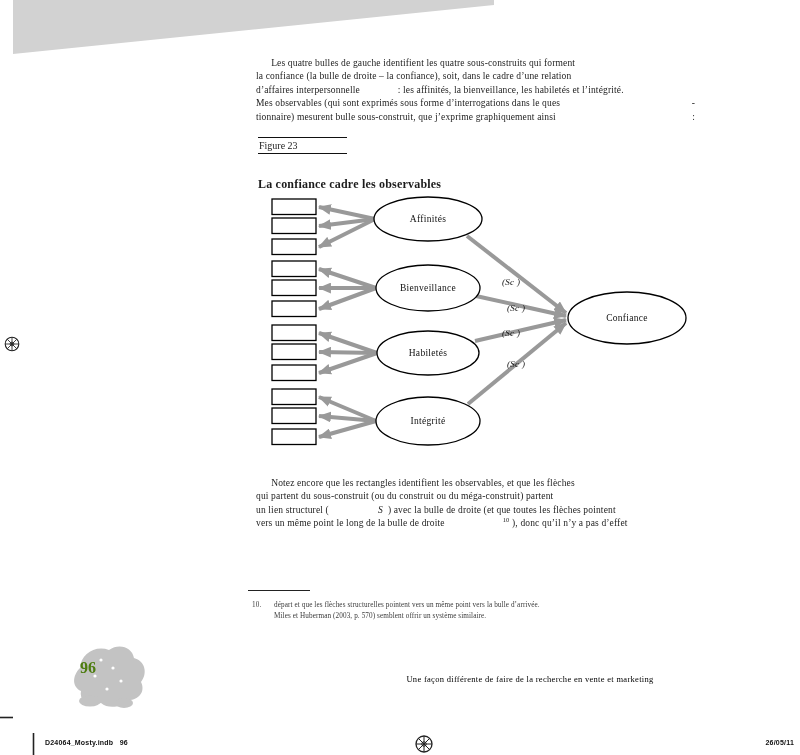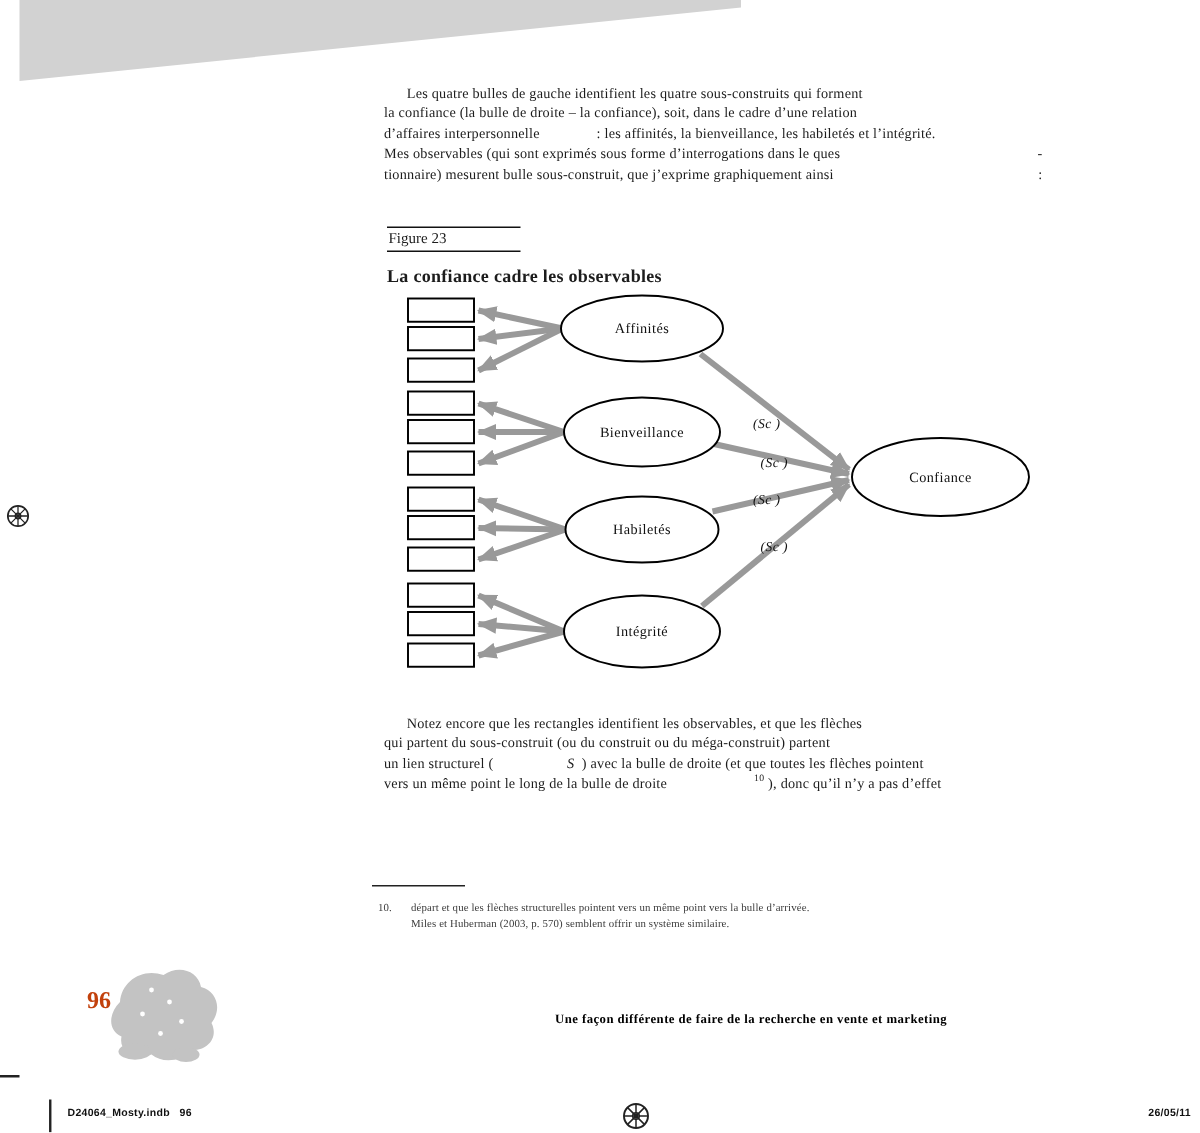--- a/index.html
+++ b/index.html
@@ -12,35 +12,35 @@
   .ln{position:relative;height:13.4px;white-space:pre;}
   .ln .main{white-space:pre;}
   .ln .tail{position:absolute;right:3px;top:0;}
   .spacer49{display:inline-block;width:49px;}
   .spacer58{display:inline-block;width:58px;}
   .ital{font-style:italic;}
   .sup{font-size:6.5px;vertical-align:super;line-height:0;}
   .dirword{position:absolute;left:369px;top:0;}
   .dashend{position:absolute;right:3px;top:0;}
   
-  .figlabel{position:absolute;left:258px;top:151px;width:88px;font-size:10px;
+  .figlabel{position:absolute;left:258px;top:137px;width:88px;font-size:10px;
             border-top:1.5px solid #111;border-bottom:1.5px solid #111;
             padding:2px 0 2px 1px;}
   .figtitle{position:absolute;left:258px;top:177px;font-size:12px;font-weight:bold;
             letter-spacing:.2px;}
   
   .fnrule{position:absolute;left:248px;top:590px;width:62px;border-top:1.2px solid #222;}
   .footnote{position:absolute;left:252px;top:600px;width:310px;font-size:7.2px;
             line-height:10.6px;color:#3a3a3a;letter-spacing:.1px;}
   .fnnum{position:absolute;left:0;top:0;}
   .fnline{margin-left:22px;white-space:pre;}
   
-  .pagenum{position:absolute;left:46px;top:659px;font-size:16px;font-weight:bold;color:#c2410c;padding-left:12px;}
-  .runtitle{position:absolute;left:370px;top:674px;width:320px;text-align:left;
-            font-size:8.5px;font-weight:bold;letter-spacing:.3px;color:#000;}
+  .pagenum{position:absolute;left:68px;top:659px;font-size:16px;font-weight:bold;color:#4d7c0f;padding-left:12px;}
+  .runtitle{position:absolute;left:370px;top:674px;width:320px;text-align:center;
+            font-size:8.5px;font-weight:normal;letter-spacing:.3px;color:#000;}
   
   .slug{font-family:"Liberation Sans",sans-serif;font-size:7px;font-weight:bold;
         color:#101010;letter-spacing:.2px;}
   .slugleft{position:absolute;left:45px;top:739px;white-space:pre;}
   .slugright{position:absolute;right:6px;top:739px;}
   svg text{font-family:"Liberation Serif",serif;fill:#111;}
   .elabel{font-size:9.5px;letter-spacing:.3px;}
   .sclabel{font-size:9px;font-style:italic;letter-spacing:.3px;}
 </style>
 </head>

